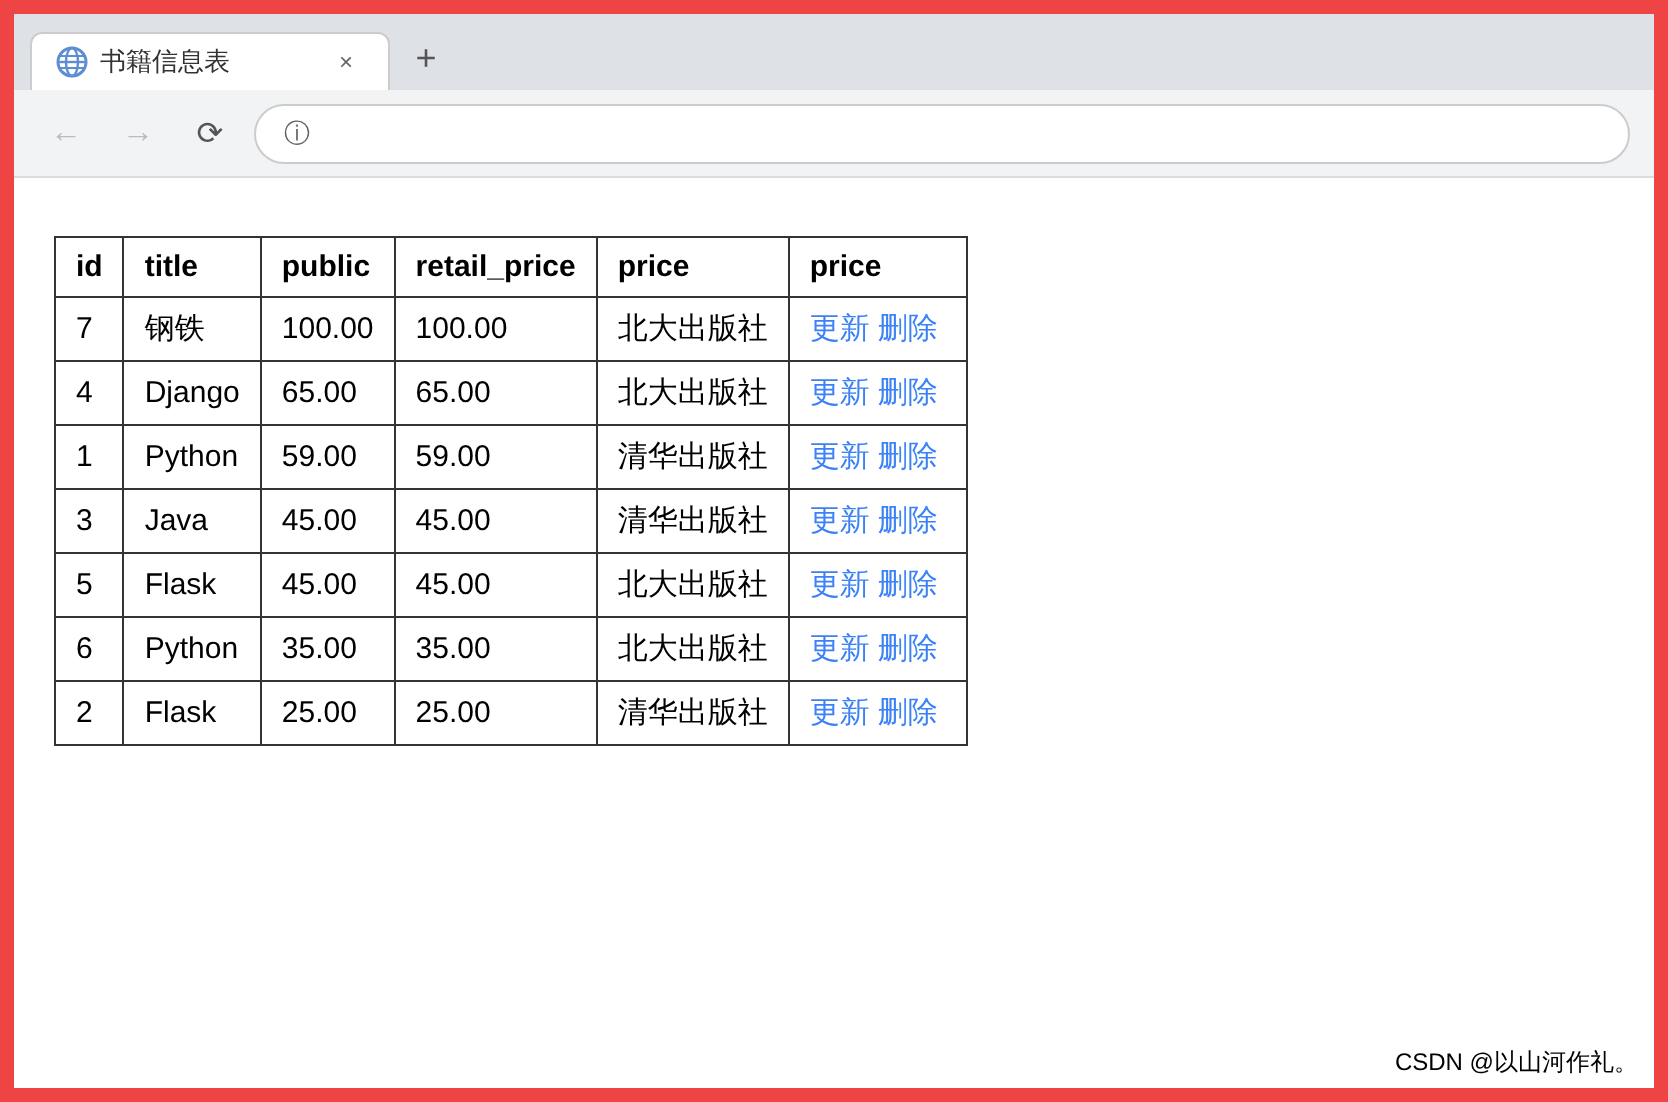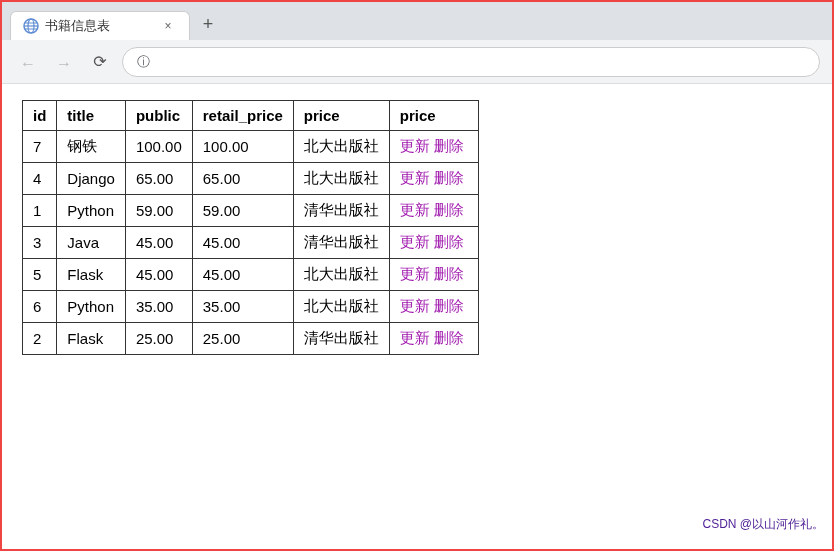--- a/index.html
+++ b/index.html
@@ -8,21 +8,21 @@
       font-family: Arial, sans-serif;
       background: #f5f5f5;
       font-size: 14px;
     }
 
     
     .browser {
       width: 834px;
       min-height: 551px;
       background: #fff;
-      border: 2px solid #ef4444;
+      border: 7px solid #ef4444;
       display: flex;
       flex-direction: column;
     }
 
     
     .tab-bar {
       background: #dee1e6;
       display: flex;
       align-items: flex-end;
       padding: 6px 8px 0 8px;
@@ -120,21 +120,21 @@
 
     .url-lock {
       color: #5f6368;
       font-size: 13px;
     }
 
     
     .page-content {
       background: #fff;
       flex: 1;
-      padding: 16px 20px;
+      padding: 29px 20px;
     }
 
     
     table {
       border-collapse: collapse;
       font-size: 15px;
     }
 
     th, td {
       border: 1px solid #333;
@@ -142,31 +142,31 @@
       text-align: left;
       white-space: nowrap;
     }
 
     th {
       font-weight: bold;
       background: #fff;
     }
 
     td a {
-      color: #a21caf;
+      color: #3b82f6;
       text-decoration: none;
       margin-right: 4px;
     }
 
     
     .watermark {
       text-align: right;
       font-size: 12px;
-      color: #4c1d95;
-      padding: 6px 8px 16px;
+      color: #000000;
+      padding: 6px 8px 4px;
     }
   </style>
 </head>
 <body>
 
 <div class="browser">
 
   <div class="tab-bar">
     <div class="tab">
       <span class="tab-icon">

